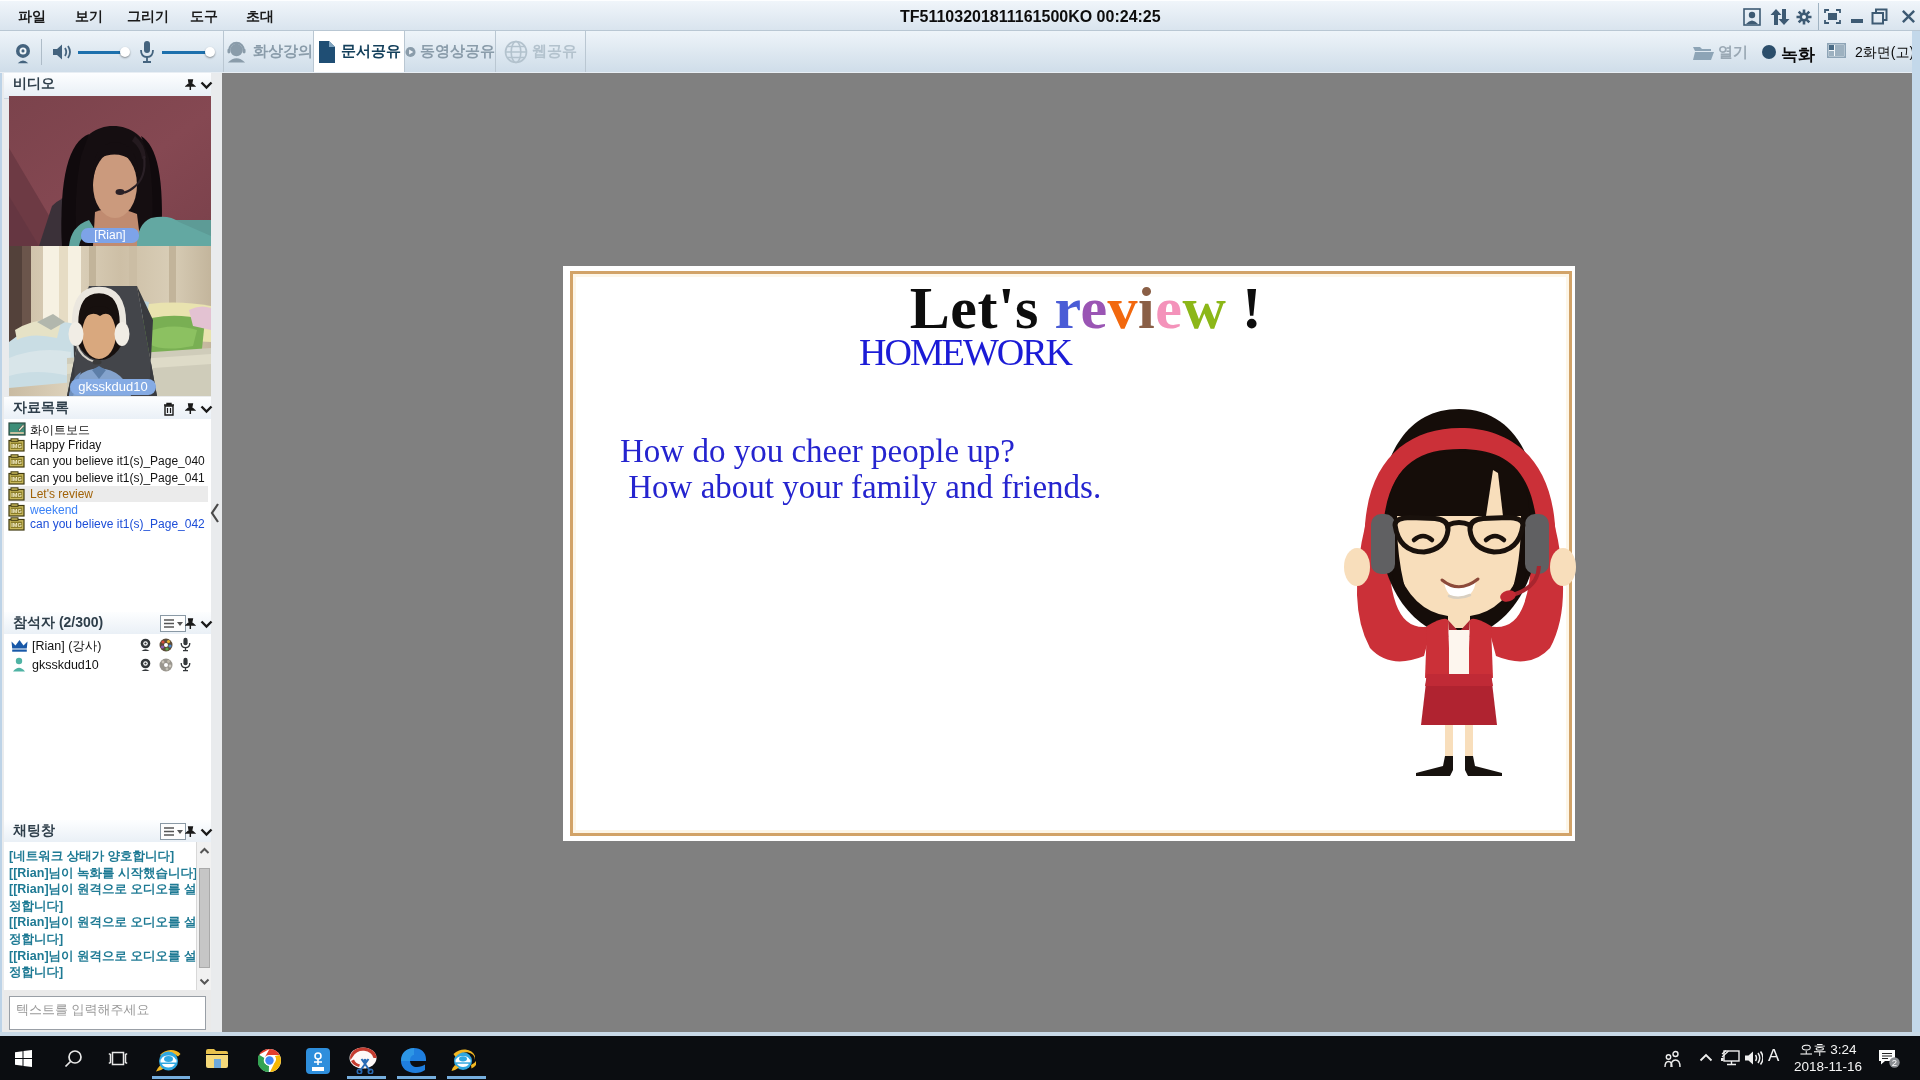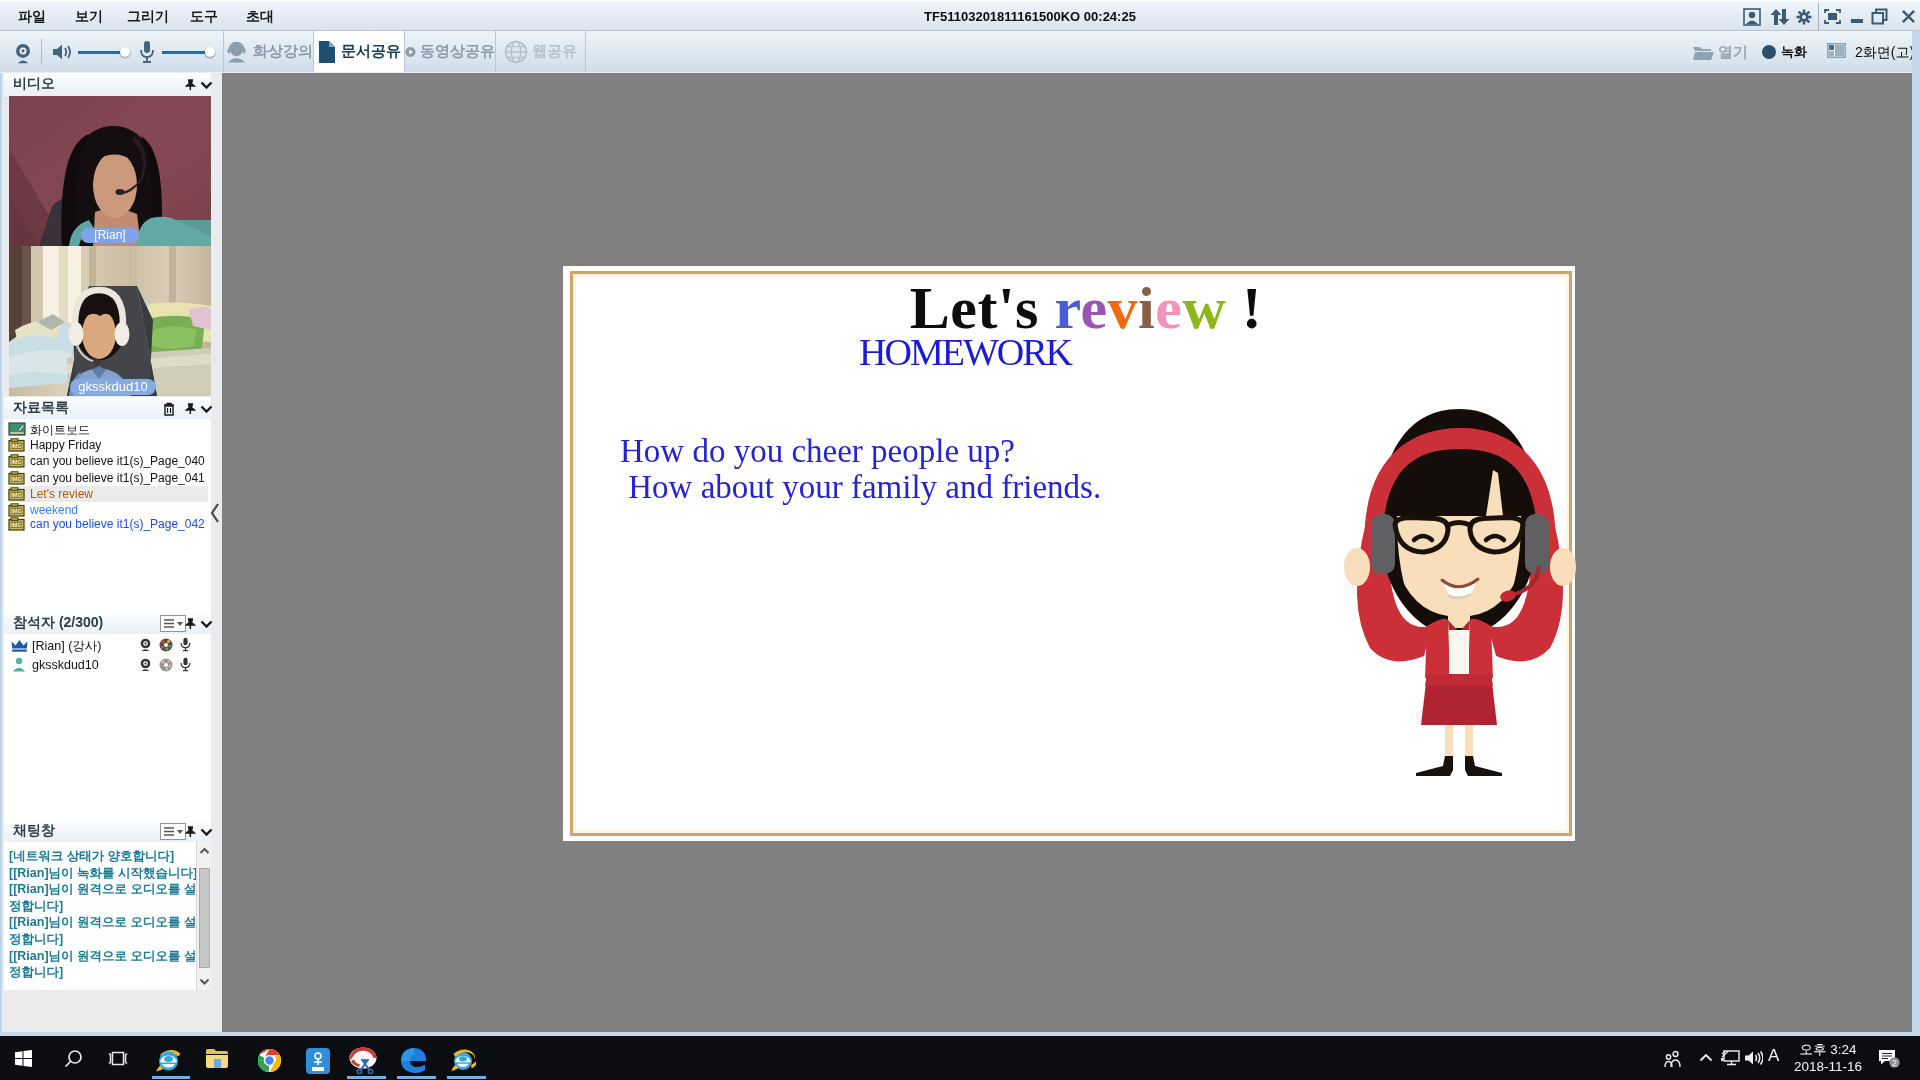--- a/index.html
+++ b/index.html
@@ -1,21 +1,21 @@
 <!DOCTYPE html>
 <html><head>
 <meta charset="utf-8">
 <style>
 *{margin:0;padding:0;box-sizing:border-box}
 html,body{width:1920px;height:1080px;overflow:hidden;background:#808080;font-family:"Liberation Sans",sans-serif}
 .abs{position:absolute}
 
 #titlebar{position:absolute;left:0;top:0;width:1920px;height:31px;background:linear-gradient(#f0f5fa,#d9e4ee);border-top:1px solid #fdfeff;border-bottom:1px solid #b9c7d3}
 .menu{position:absolute;top:0;height:31px;line-height:30px;font-size:14px;font-weight:bold;color:#1a1a1a}
-#wtitle{position:absolute;top:0;left:900px;width:260px;height:31px;line-height:31px;font-size:13px;font-weight:bold;color:#0d0d0d;text-align:center;white-space:nowrap}
+#wtitle{position:absolute;top:0;left:900px;width:260px;height:31px;line-height:31px;font-size:16px;font-weight:bold;color:#0d0d0d;text-align:center;white-space:nowrap}
 #toolbar{position:absolute;left:0;top:31px;width:1920px;height:42px;background:linear-gradient(#eef4f9,#cfdde9);border-bottom:1px solid #e8eef4}
 .tbtn{position:absolute;top:0;height:41px;border-left:1px solid #bac7d2;display:flex;align-items:center;justify-content:center;gap:4px;font-size:15px;font-weight:bold;color:#8a9caa;white-space:nowrap;overflow:hidden}
 
 #sidebar{position:absolute;left:0;top:73px;width:222px;height:959px;background:#e9ebed;border-left:2px solid #bdd3e7}
 .phead{position:absolute;left:2px;width:207px;height:26px;background:linear-gradient(#fdfeff,#e7eef5);border-bottom:1px solid #ccd6df;font-size:14px;font-weight:bold;color:#2e3e4a;line-height:21px}
 .phead span{margin-left:9px}
 .pwhite{position:absolute;left:2px;width:207px;background:#ffffff}
 
 #main{position:absolute;left:222px;top:73px;width:1690px;height:959px;background:#808080}
 #winborder-r{position:absolute;right:0;top:31px;width:8px;height:1001px;background:#c3d8ea}
@@ -114,21 +114,21 @@
           <ellipse cx="12" cy="12" rx="4.8" ry="10.5"></ellipse>
           <path d="M1.5 12 H22.5 M3 6.5 H21 M3 17.5 H21"></path>
         </g>
       </svg>웹공유</div>
  <svg class="abs" style="left:1692px;top:12px" width="23" height="18" viewBox="0 0 23 18">
   <path d="M1 4 h7 l2 2 h9 v2 h-16 z" fill="#8da4b6"></path>
   <path d="M3 9 h19 l-3 8 h-18 z" fill="#8da4b6"></path>
  </svg>
  <div class="abs" style="left:1718px;top:12px;font-size:15px;color:#9aa8b4;font-weight:bold">열기</div>
  <div class="abs" style="left:1762px;top:14px;width:14px;height:14px;border-radius:50%;background:#2c4e6b"></div>
- <div class="abs" style="left:1781px;top:12px;font-size:13px;color:#0a0a0a;font-weight:bold">녹화</div>
+ <div class="abs" style="left:1781px;top:12px;font-size:17px;color:#0a0a0a;font-weight:bold">녹화</div>
  <svg class="abs" style="left:1827px;top:12px" width="19" height="15" viewBox="0 0 19 15">
   <rect x="0.8" y="0.8" width="17.4" height="13.4" fill="#f3f7fa" stroke="#8da4b6" stroke-width="1.6"></rect>
   <rect x="2" y="2" width="5" height="5" fill="#4a6b85"></rect>
   <rect x="8" y="2" width="9" height="11" fill="#9db1c0"></rect>
   <rect x="2" y="8" width="5" height="5" fill="#9db1c0"></rect>
  </svg>
  <div class="abs" style="left:1855px;top:13px;font-size:14px;color:#0a0a0a">2화면(고)</div>
 </div>
 <div id="main"></div>
 <div id="sidebar">
@@ -364,20 +364,25 @@
       <div style="position:absolute;left:192px;top:0;width:15px;height:148px;background:#f1f1f1;border-left:1px solid #d8d8d8">
 <svg width="15" height="15" viewBox="0 0 15 15" style="position:absolute;top:2px">
           <path d="M3.5 9 L7.5 5 L11.5 9" stroke="#555" stroke-width="2" fill="none"></path>
         </svg>
 <div style="position:absolute;left:1.5px;top:26px;width:11px;height:100px;background:#c6c6c6;border:1px solid #aaa"></div>
 <svg width="15" height="15" viewBox="0 0 15 15" style="position:absolute;top:132px">
           <path d="M3.5 5.5 L7.5 9.5 L11.5 5.5" stroke="#555" stroke-width="2" fill="none"></path>
         </svg>
 </div>
     </div>
+ <div id="chatinput" class="abs" style="left:2px;top:917px;width:207px;height:42px;background:#eaeaea">
+      <div style="position:absolute;left:5px;top:6px;width:197px;height:34px;background:#fff;border:1px solid #999fa6">
+        <div style="margin:4px 0 0 6px;font-size:13px;color:#9a9a9a">텍스트를 입력해주세요</div>
+      </div>
+    </div>
 </div>
 <svg class="abs" style="left:209px;top:500px" width="12" height="26" viewBox="0 0 12 26">
     <path d="M9 4 L3 13 L9 22" stroke="#4a4a4a" stroke-width="2.2" fill="none"></path>
   </svg>
 <div id="winborder-r"></div>
 <div id="winborder-b"></div>
 <div id="slide">
     <div id="slideborder"></div>
     <div id="slideinner">
 <div class="serif abs" style="left:17px;top:8px;width:1012px;text-align:center;font-weight:bold;font-size:60px;letter-spacing:0.5px;white-space:nowrap;color:#0d0d0d">Let's <span style="color:#4a5cd6">r</span><span style="color:#9a55b4">e</span><span style="color:#f2680e">v</span><span style="color:#8a5f46">i</span><span style="color:#f492ba">e</span><span style="color:#8cb718">w</span> !</div>

